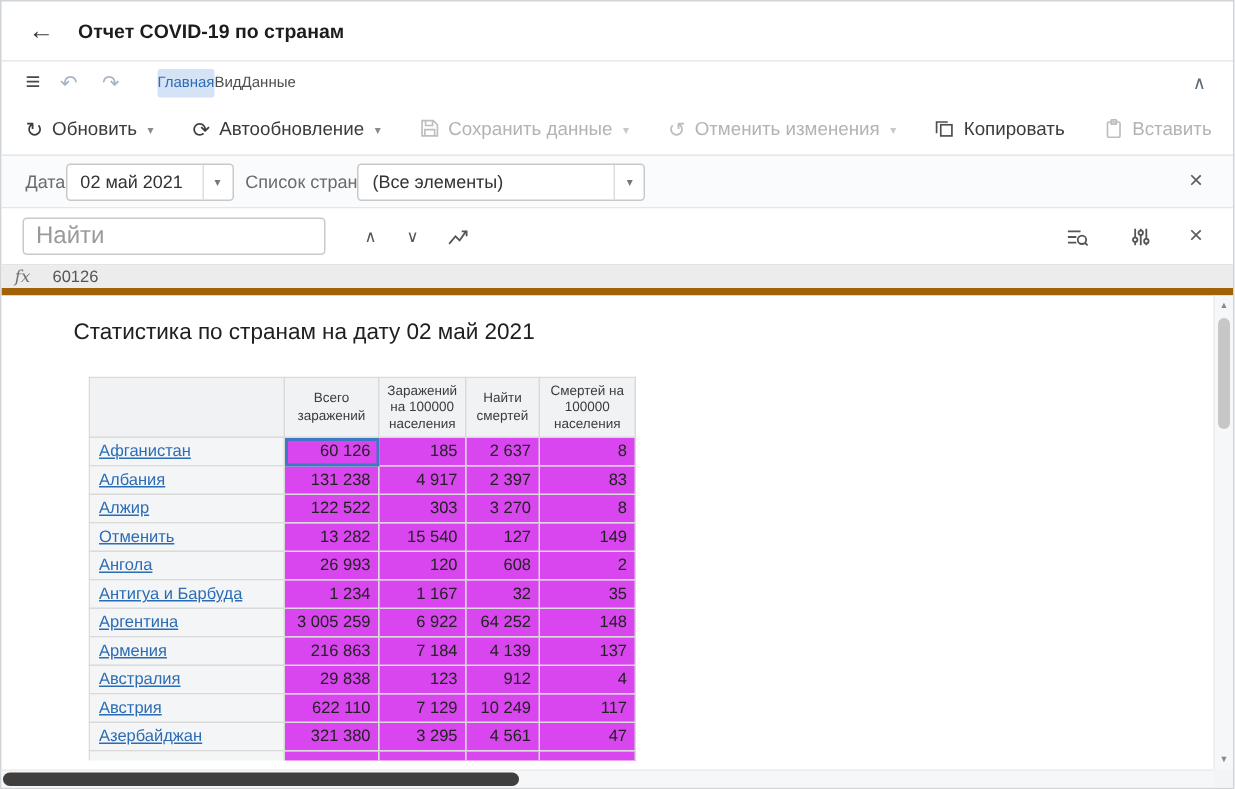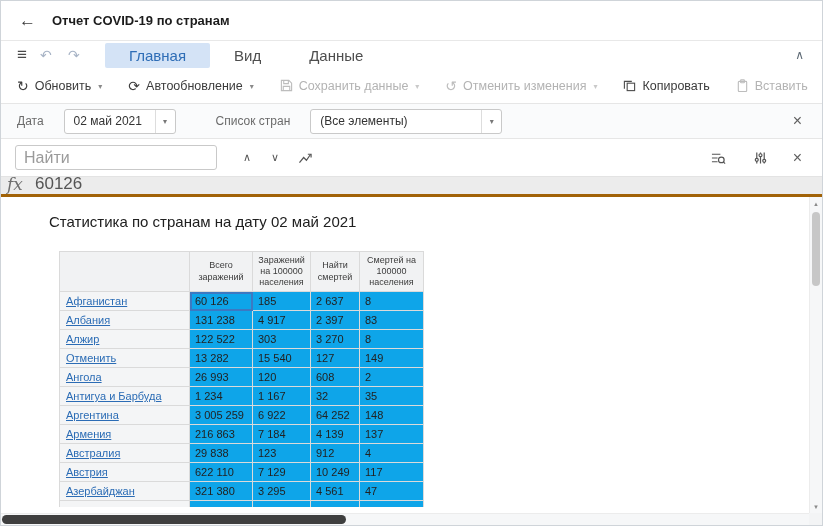--- a/index.html
+++ b/index.html
@@ -10,67 +10,67 @@
   
   .titlebar{height:40px;flex:0 0 40px;display:flex;align-items:center;gap:16px;padding:0 18px;border-bottom:1px solid #e8e8e8}
   .back{font-size:17px;color:#3a3a3a;cursor:pointer}
   .title{font-size:13px;font-weight:bold;color:#1c1c1c}
 
   
   .tabsrow{height:28px;flex:0 0 28px;display:flex;align-items:center;padding:0 16px;gap:10px}
   .burger{font-size:17px;color:#4a4a4a;cursor:pointer}
   .histbtn{font-size:14px;color:#a8b4c6;width:18px;text-align:center;cursor:pointer}
   .tabs{display:flex;margin-left:12px}
-  .tab{font-size:15px;color:#4e4e4e;padding:4px 24px;border-radius:2px;cursor:pointer}
+  .tab{font-size:10px;color:#4e4e4e;padding:4px 0;border-radius:2px;cursor:pointer}
   .tab.active{background:#d4e3f6;color:#2e6db6}
   .collapse{margin-left:auto;color:#5f6b76;font-size:12px;padding-right:2px;cursor:pointer}
 
   
   .btnrow{height:34px;flex:0 0 34px;display:flex;align-items:center;padding:0 16px;gap:26px}
   .tbtn{display:flex;align-items:center;gap:6px;font-size:12.5px;color:#3b3b3b;cursor:pointer;white-space:nowrap}
   .tbtn.disabled{color:#b3b3b3}
   .ticon{font-size:14px;line-height:1;color:#3d3d3d}
   .ticon.gray{color:#bdbdbd}
   .caret{font-size:8px;color:#8a8a8a;margin-left:1px}
   .tbtn.disabled .caret{color:#c9c9c9}
 
   
-  .filterrow{height:36px;flex:0 0 36px;background:#fafbfc;border-top:1px solid #e6e6e6;border-bottom:1px solid #e6e6e6;display:flex;align-items:center;padding:0 16px;gap:20px}
+  .filterrow{height:36px;flex:0 0 36px;background:#fafbfc;border-top:1px solid #e6e6e6;border-bottom:1px solid #e6e6e6;display:flex;align-items:center;padding:0 16px;gap:0}
   .flabel{font-size:12px;color:#6b6b6b;white-space:nowrap}
   .combo{display:flex;align-items:center;height:25px;background:#fff;border:1px solid #c9c9c9;border-radius:3px;overflow:hidden;cursor:pointer}
   .combo-value{padding:0 9px;font-size:12px;color:#333;flex:1;white-space:nowrap;overflow:hidden}
   .combo-caret{width:20px;align-self:stretch;display:flex;align-items:center;justify-content:center;border-left:1px solid #ddd;color:#777;font-size:8px}
-  .combo.date{width:112px;margin-right:20px}
+  .combo.date{width:112px;margin-right:8px}
   .combo.list{width:192px}
   .xbtn{margin-left:auto;color:#5f5f5f;font-size:16px;line-height:1;padding:0 4px;cursor:pointer}
 
   
   .searchrow{height:38px;flex:0 0 38px;display:flex;align-items:center;padding:0 14px;border-bottom:1px solid #e3e3e3;gap:4px;background:#fff}
   .searchinput{width:202px;height:25px;border:1px solid #c9c9c9;border-radius:3px;padding:0 8px;font-size:16px;color:#333;font-family:inherit;outline:none;margin-right:14px}
   .searchinput::placeholder{color:#9a9a9a}
   .navbtn{color:#565656;font-size:11px;width:24px;text-align:center;cursor:pointer}
   .sr-icon{width:28px;text-align:center;cursor:pointer;display:flex;align-items:center;justify-content:center}
   .sr-right{margin-left:auto;display:flex;align-items:center;gap:14px;padding-right:2px}
 
   
-  .formularow{height:20px;flex:0 0 20px;background:#ececec;border-bottom:3px solid #a16207;display:flex;align-items:flex-end;font-size:17px}
+  .formularow{height:20px;flex:0 0 20px;background:#ececec;border-bottom:5px solid #a16207;display:flex;align-items:center;font-size:11px}
   .fx{width:28px;text-align:center;font-family:"DejaVu Serif",serif;font-style:italic;color:#6e6e6e}
   .fval{color:#555;padding-left:6px}
 
   
   .content{position:relative;flex:1;background:#fff;overflow:hidden}
   .sheettitle{position:absolute;left:48px;top:16px;font-size:15px;color:#202020}
   .tablewrap{position:absolute;left:58px;top:54px;height:256px;overflow:hidden}
   table{border-collapse:collapse;font-size:11px;table-layout:fixed}
   col.c0{width:130px}col.c1{width:63px}col.c2{width:58px}col.c3{width:49px}col.c4{width:64px}
   td,th{border:1px solid #dadada}
   thead th{background:#f1f2f3;font-weight:normal;font-size:9px;color:#3c3c3c;padding:2px 3px;text-align:center;line-height:1.25;vertical-align:middle;height:40px}
   tbody td{height:19px;padding:0 5px;color:#222}
   td.country{background:#f4f5f6;padding-left:6px;overflow:hidden;white-space:nowrap}
-  td.num{text-align:left;background:#0ea5e9}
+  td.num{text-align:right;background:#d946ef}
   a.clink{color:#2b6cb5;font-size:11px;text-decoration:underline;cursor:pointer;white-space:nowrap}
   td.sel{outline:2px solid #3c79c2;outline-offset:-2px}
 
   
   .vscroll{position:absolute;top:0;right:0;bottom:12px;width:13px;background:#f6f7f8;border-left:1px solid #ececec}
   .varrow{height:13px;display:flex;align-items:center;justify-content:center;font-size:6px;color:#8a8a8a;cursor:pointer}
   .varrow.down{position:absolute;bottom:0;left:0;right:0}
   .vthumb{position:absolute;left:2px;right:2px;top:15px;height:74px;background:#c7c7c7;border-radius:5px;cursor:pointer}
   .hscroll{position:absolute;left:0;right:13px;bottom:0;height:12px;background:#f6f7f8;border-top:1px solid #ececec}
   .hthumb{position:absolute;left:1px;top:1px;height:9px;width:344px;background:#3f3f3f;border-radius:5px;cursor:pointer}

